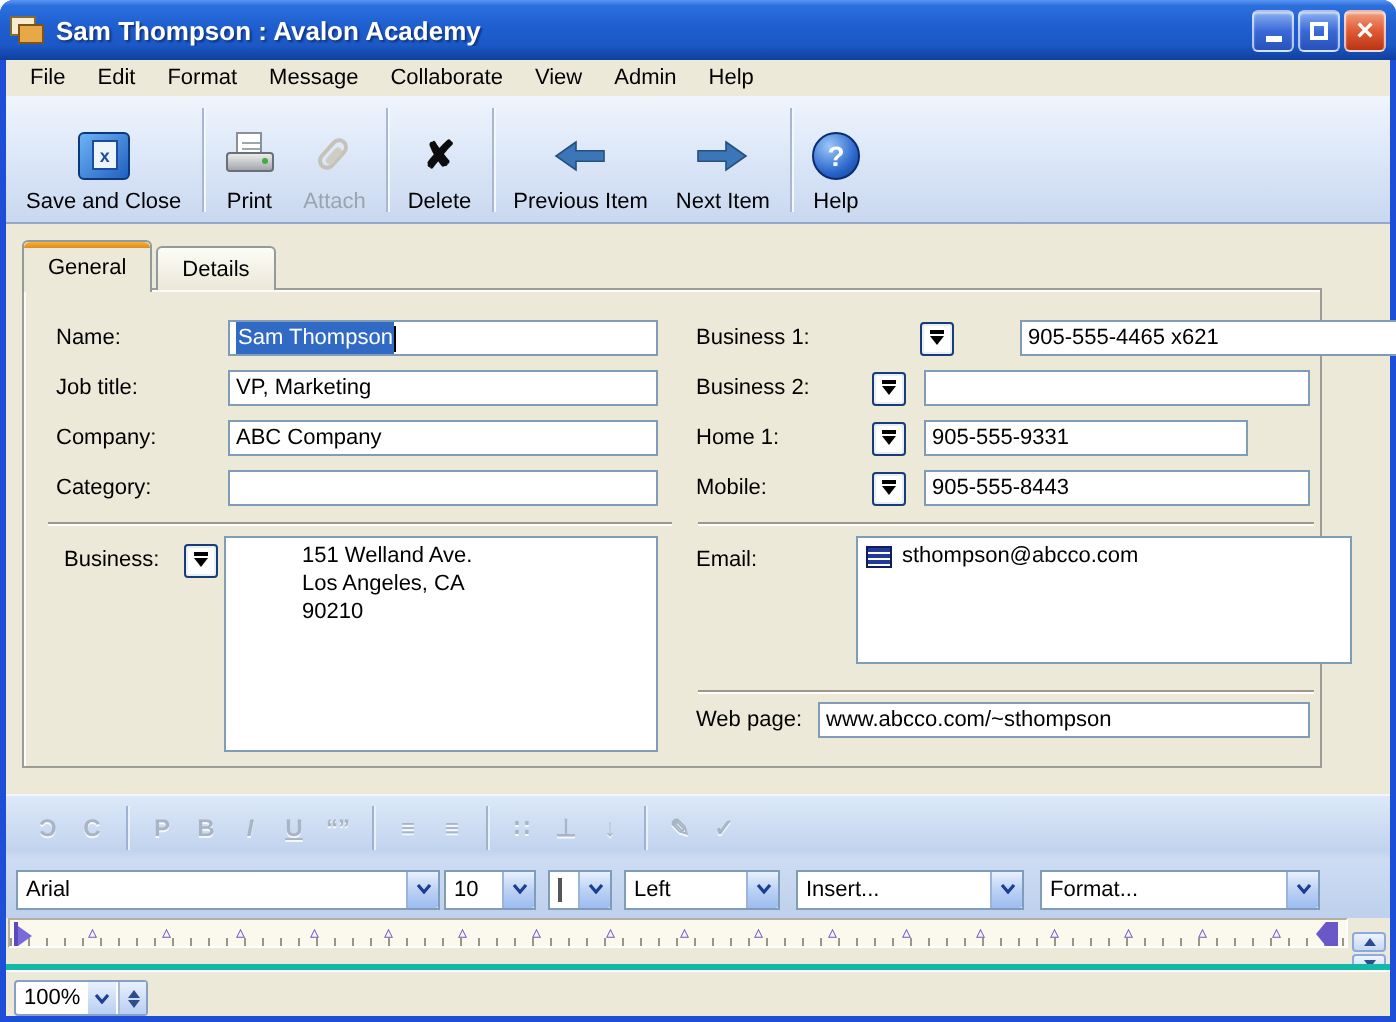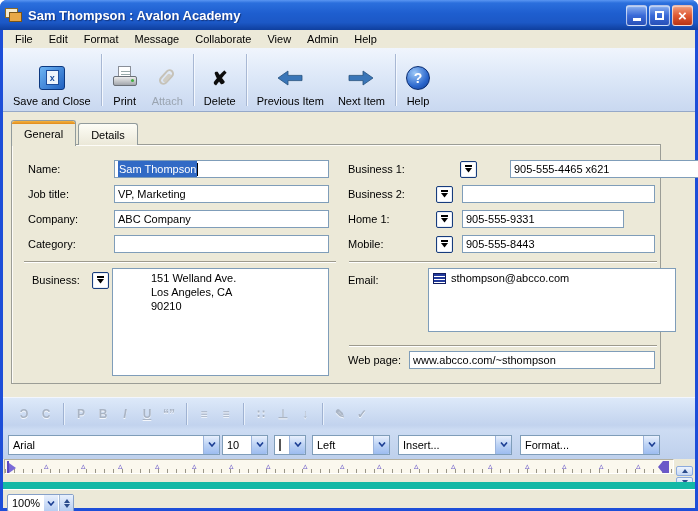--- a/index.html
+++ b/index.html
@@ -110,21 +110,21 @@
   .lmarker .tri{position:absolute;left:2px;top:2px;width:0;height:0;border-top:5px solid transparent;border-bottom:5px solid transparent;border-left:7px solid #7a6ad8;}
   .rmarker{position:absolute;left:653px;top:1px;width:11px;height:12px;background:#6a58c8;
     clip-path:polygon(100% 0,100% 100%,45% 100%,0 50%,45% 0);}
   .minibtns{position:absolute;right:2px;top:7px;width:17px;display:flex;flex-direction:column;gap:1px;}
   .minibtn{height:10px;border:1px solid #8caade;border-radius:2px;background:linear-gradient(180deg,#eef4fd,#c6d8f4);
     display:flex;align-items:center;justify-content:center;}
   .tri-up{width:0;height:0;border-left:3px solid transparent;border-right:3px solid transparent;border-bottom:4px solid #2c4c8c;}
   .tri-down{width:0;height:0;border-left:3px solid transparent;border-right:3px solid transparent;border-top:4px solid #2c4c8c;}
   
   .statusbar{position:absolute;top:452px;left:0;right:0;height:26px;background:#ece9d8;
-    border-top:7px solid #14b8a6;box-shadow:inset 0 1px 0 #fff;}
+    border-top:3px solid #14b8a6;box-shadow:inset 0 1px 0 #fff;}
   .zoomctrl{position:absolute;left:4px;top:5px;height:18px;display:flex;align-items:center;
     border:1px solid #86a0c8;background:#fff;border-radius:2px;font-size:11px;}
   .zoomctrl .ztext{padding:0 4px;}
   .zbtn{width:14px;height:16px;display:flex;align-items:center;justify-content:center;
     background:linear-gradient(180deg,#e8f0fd,#b8cef2);margin-right:1px;}
   .zspin{width:14px;height:16px;display:flex;flex-direction:column;align-items:center;justify-content:center;gap:1px;
     background:linear-gradient(180deg,#e8f0fd,#b8cef2);border-left:1px solid #a8bcd8;}
 </style>
 </head>
 <body>

